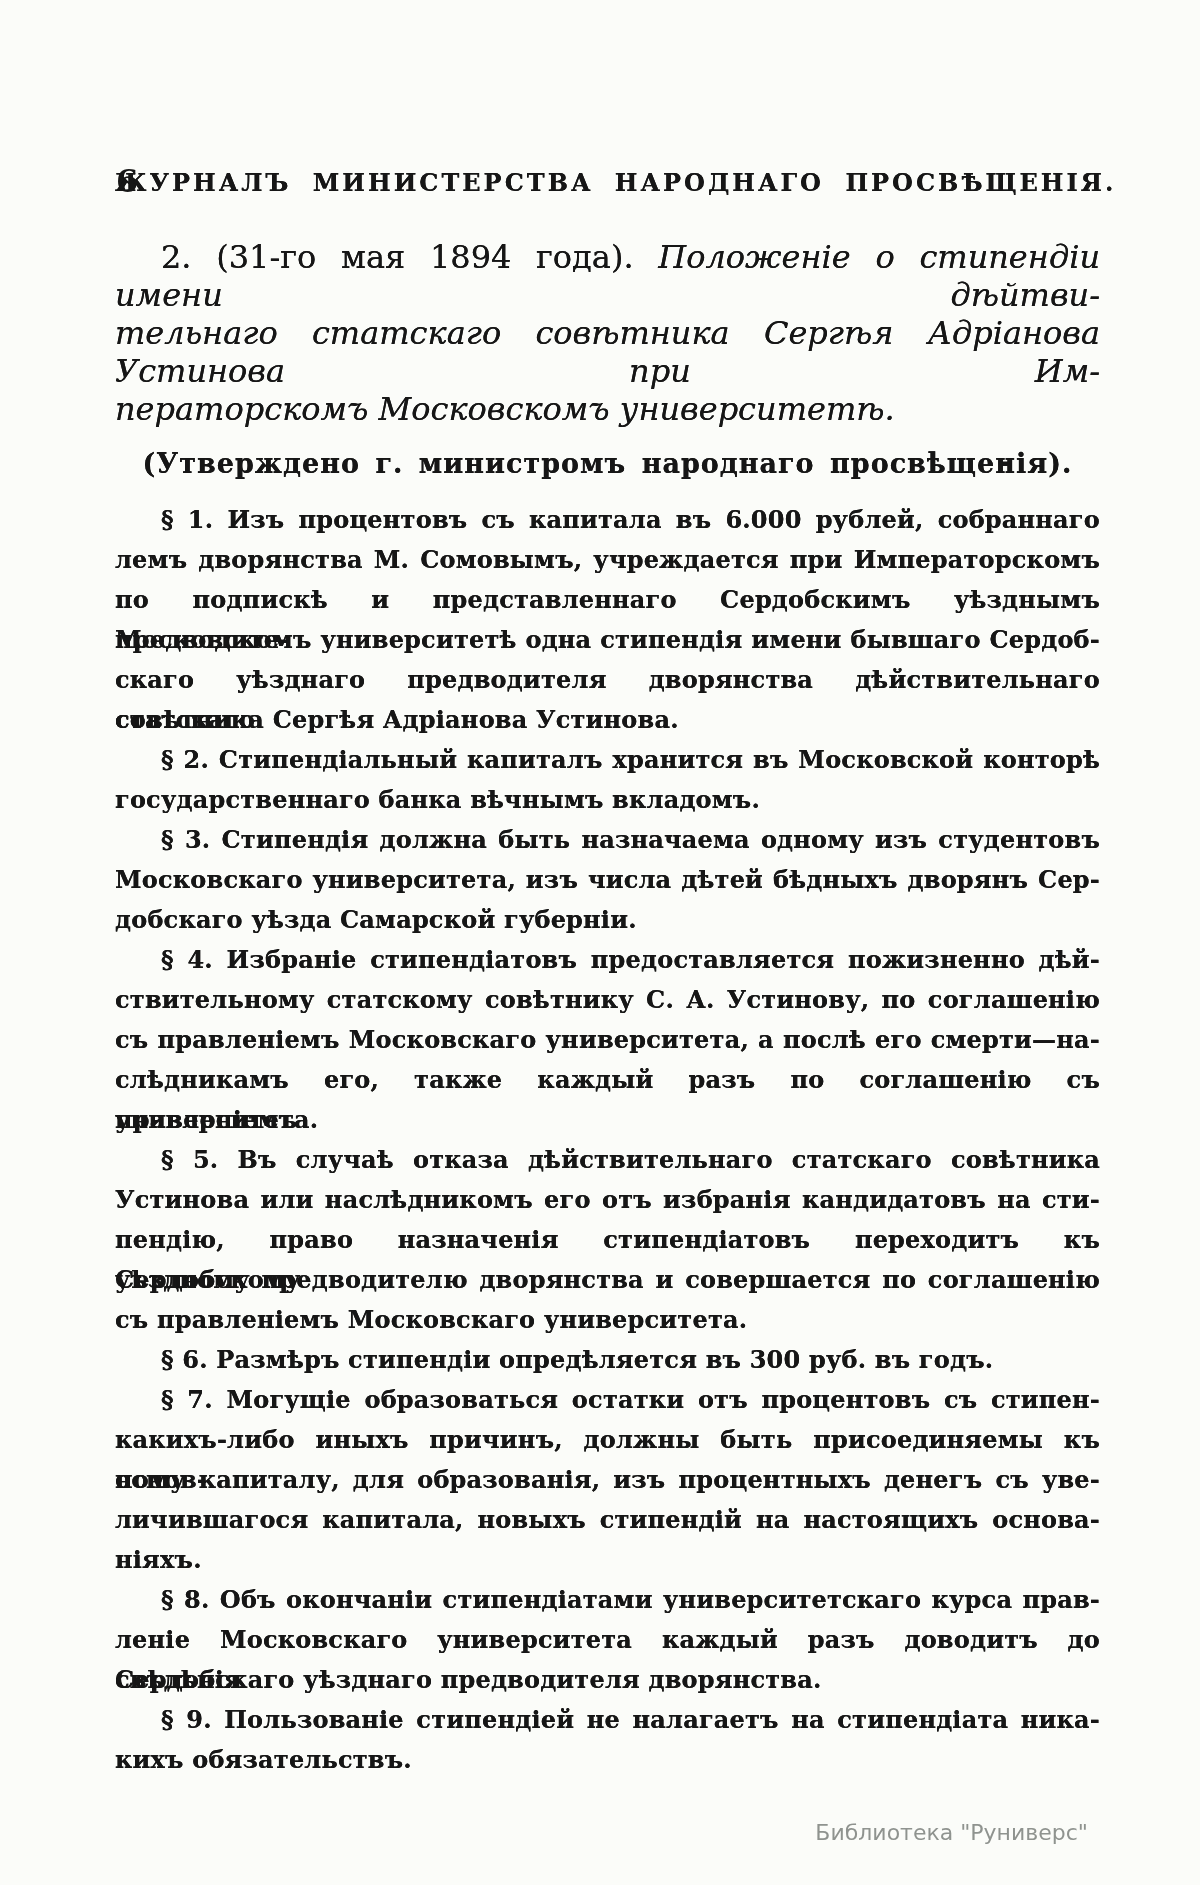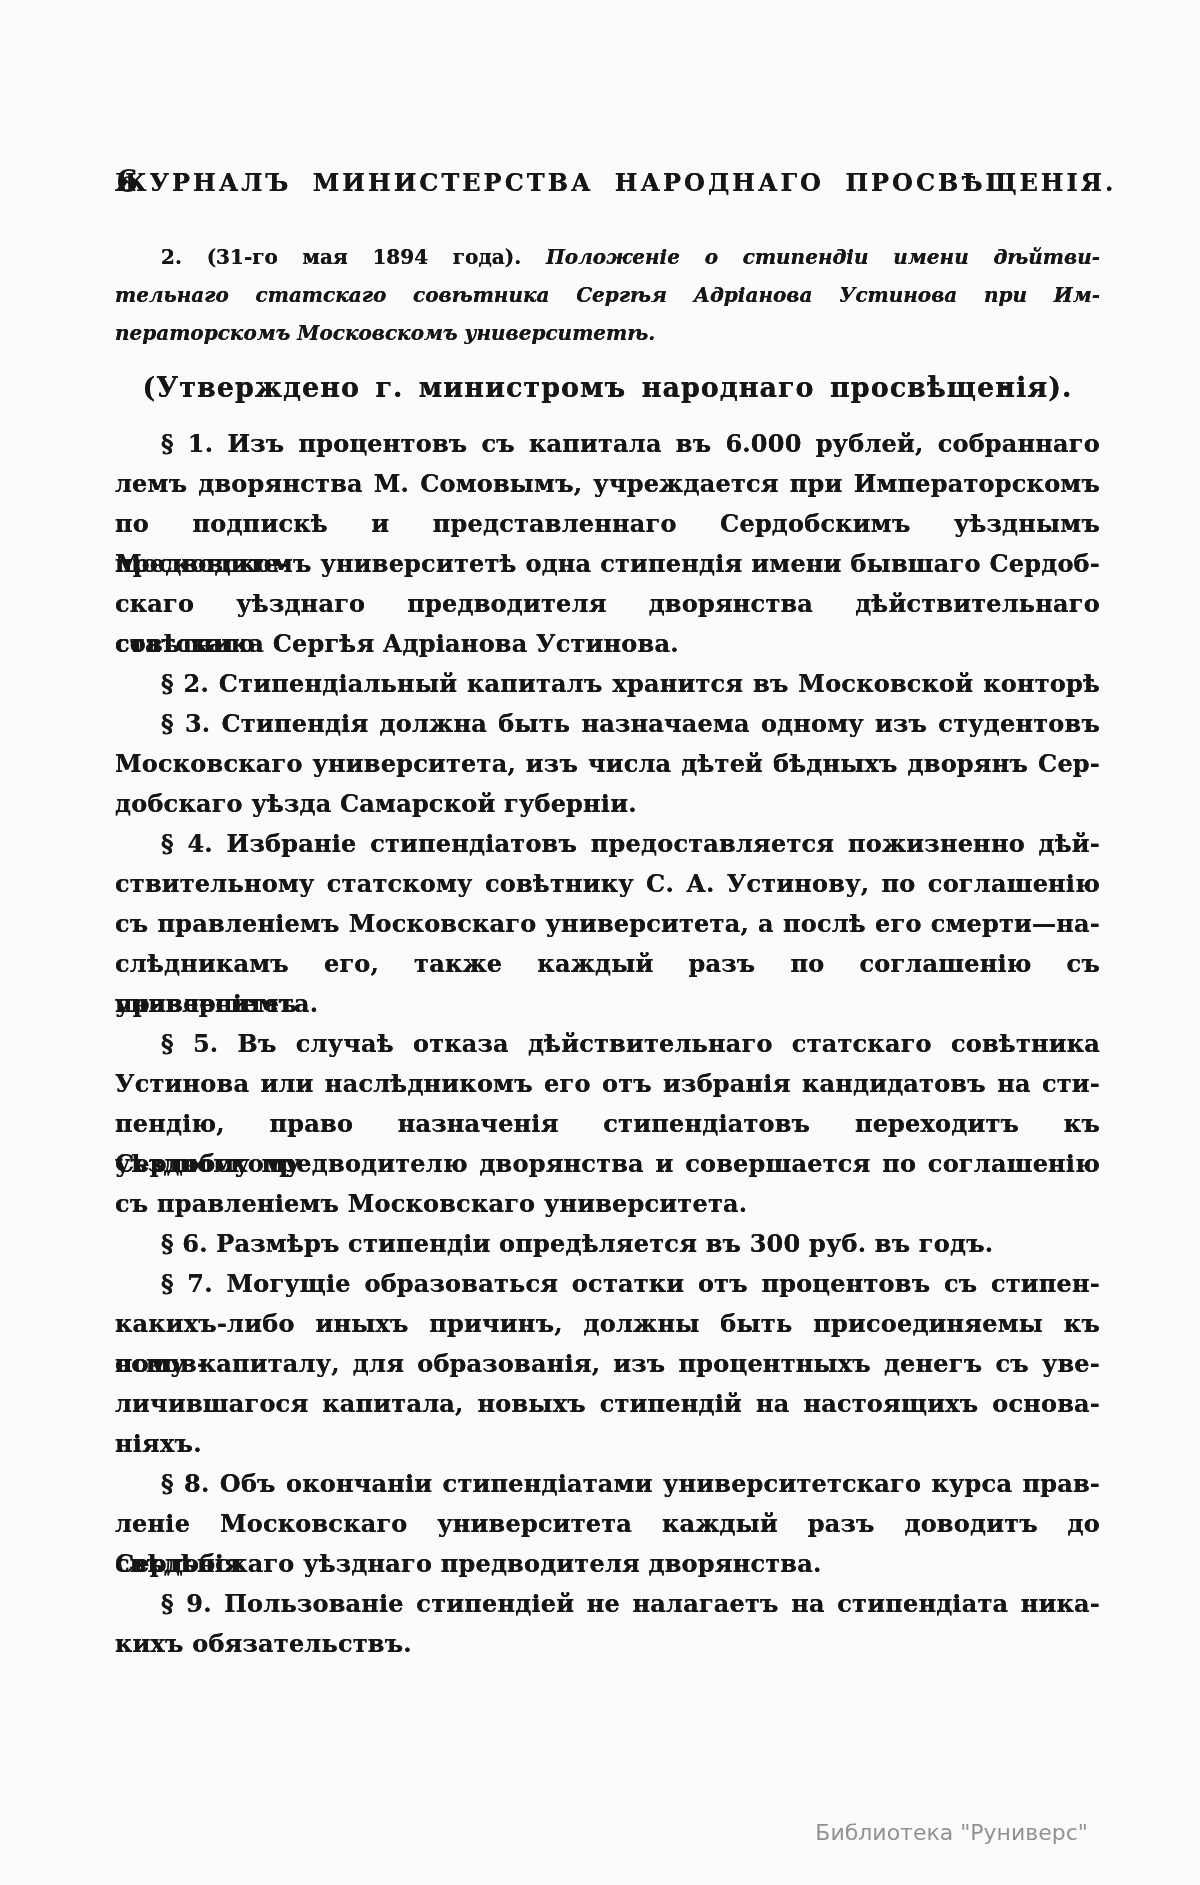--- a/index.html
+++ b/index.html
@@ -24,23 +24,23 @@
     font-weight:bold;
     font-size:24px;
     line-height:30px;
     letter-spacing:3px;
     word-spacing:10px;
     white-space:nowrap;
     text-shadow:0 0 .5px currentColor;
   }
   #title-block{margin-top:40px;}
   .title-line{
-    font-size:20px;
+    font-size:32px;
     line-height:38px;
-    font-weight:bold;
+    font-weight:normal;
     text-shadow:0 0 .5px currentColor;
   }
   .title-line .it{font-style:italic;}
   .jl{text-align:justify;text-align-last:justify;}
   .first{text-indent:46px;}
   .approval{
     position:relative;
     margin-top:22px;
     text-align:center;
     font-weight:bold;
@@ -96,20 +96,21 @@
         <div class="para">
           <div class="line first jl">§ 1. Изъ процентовъ съ капитала въ 6.000 рублей, собраннаго</div>
           <div class="line jl">лемъ дворянства М. Сомовымъ, учреждается при Императорскомъ</div>
           <div class="line jl">по подпискѣ и представленнаго Сердобскимъ уѣзднымъ предводите-</div>
           <div class="line jl">Московскомъ университетѣ одна стипендія имени бывшаго Сердоб-</div>
           <div class="line jl">скаго уѣзднаго предводителя дворянства дѣйствительнаго статскаго</div>
           <div class="line">совѣтника Сергѣя Адріанова Устинова.</div>
         </div>
         <div class="para">
           <div class="line first jl">§ 2. Стипендіальный капиталъ хранится въ Московской конторѣ</div>
+          <div class="line">государственнаго банка вѣчнымъ вкладомъ.</div>
         </div>
         <div class="para">
           <div class="line first jl">§ 3. Стипендія должна быть назначаема одному изъ студентовъ</div>
           <div class="line jl">Московскаго университета, изъ числа дѣтей бѣдныхъ дворянъ Сер-</div>
           <div class="line">добскаго уѣзда Самарской губерніи.</div>
         </div>
         <div class="para">
           <div class="line first jl">§ 4. Избраніе стипендіатовъ предоставляется пожизненно дѣй-</div>
           <div class="line jl">ствительному статскому совѣтнику С. А. Устинову, по соглашенію</div>
           <div class="line jl">съ правленіемъ Московскаго университета, а послѣ его смерти—на-</div>

